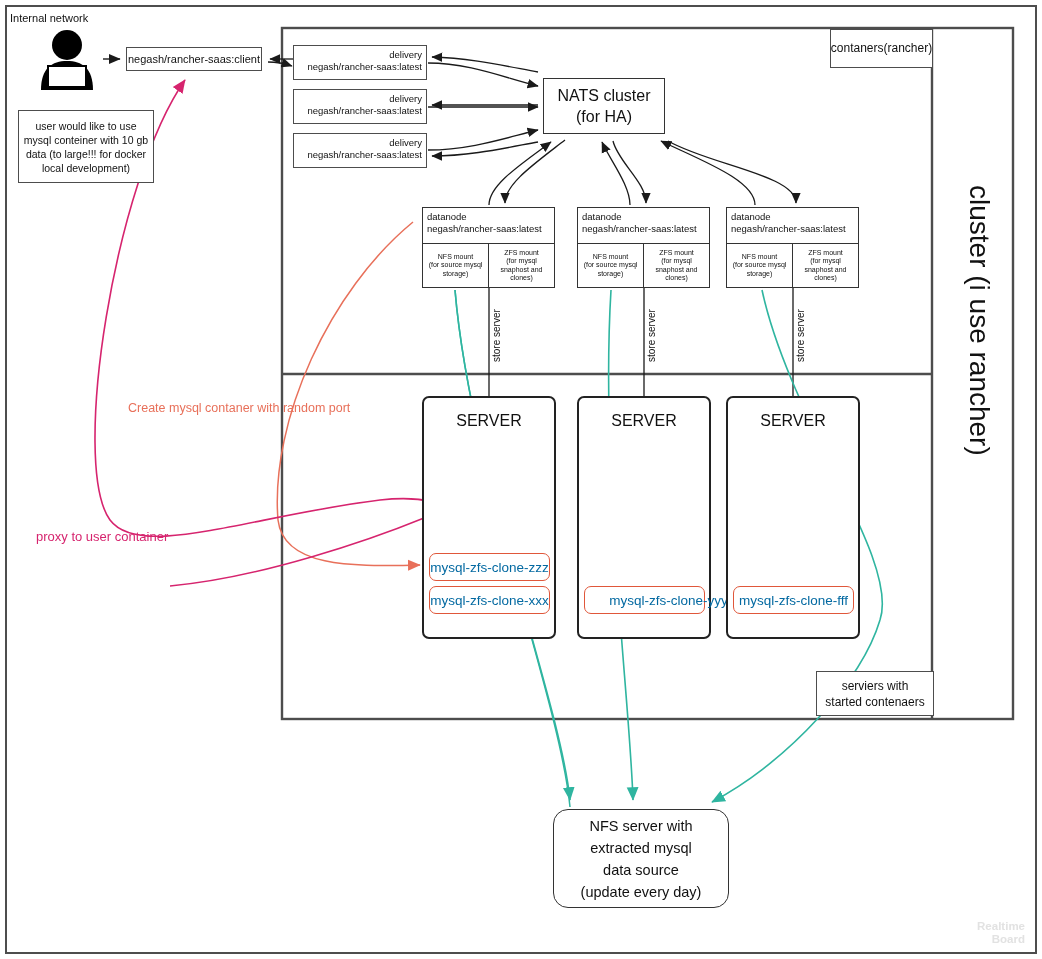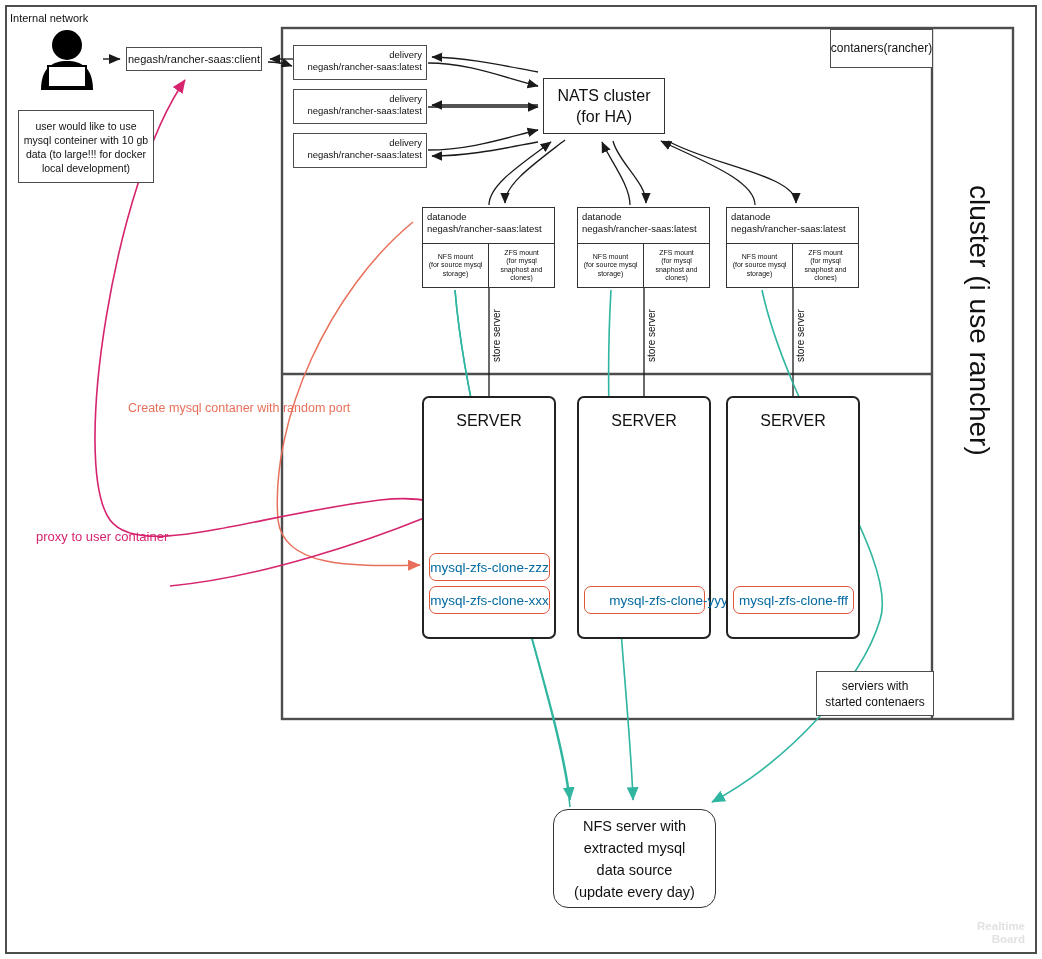--- a/index.html
+++ b/index.html
@@ -219,21 +219,21 @@
     <div style="text-align:center;font-size:16px;color:#111;margin-top:14px;">SERVER</div>
   </div>
   <div class="clone" style="left:733px;top:586px;width:121px;height:28px;">mysql-zfs-clone-fff</div>
 
   <div class="txtbox" style="left:816px;top:671px;width:118px;height:45px;font-size:12px;line-height:16px;
               flex-direction:column;">
     <span>serviers with</span>
     <span>started contenaers</span>
   </div>
 
-  <div style="position:absolute;left:553px;top:809px;width:163px;height:99px;border:1.8px solid #333;
+  <div style="position:absolute;left:553px;top:809px;width:176px;height:99px;border:1.8px solid #333;
               border-radius:15px;background:#fff;box-sizing:border-box;display:flex;flex-direction:column;
               align-items:center;justify-content:center;font-size:14.5px;line-height:22px;color:#111;">
     <span>NFS server with</span>
     <span>extracted mysql</span>
     <span>data source</span>
     <span>(update every day)</span>
   </div>
 
   <div class="annot" style="left:128px;top:401px;font-size:12.5px;color:#e8705a;">Create mysql contaner with random port</div>
   <div class="annot" style="left:8px;top:529px;font-size:13px;color:#d6246e;margin-left:28px;">proxy to user container</div>

